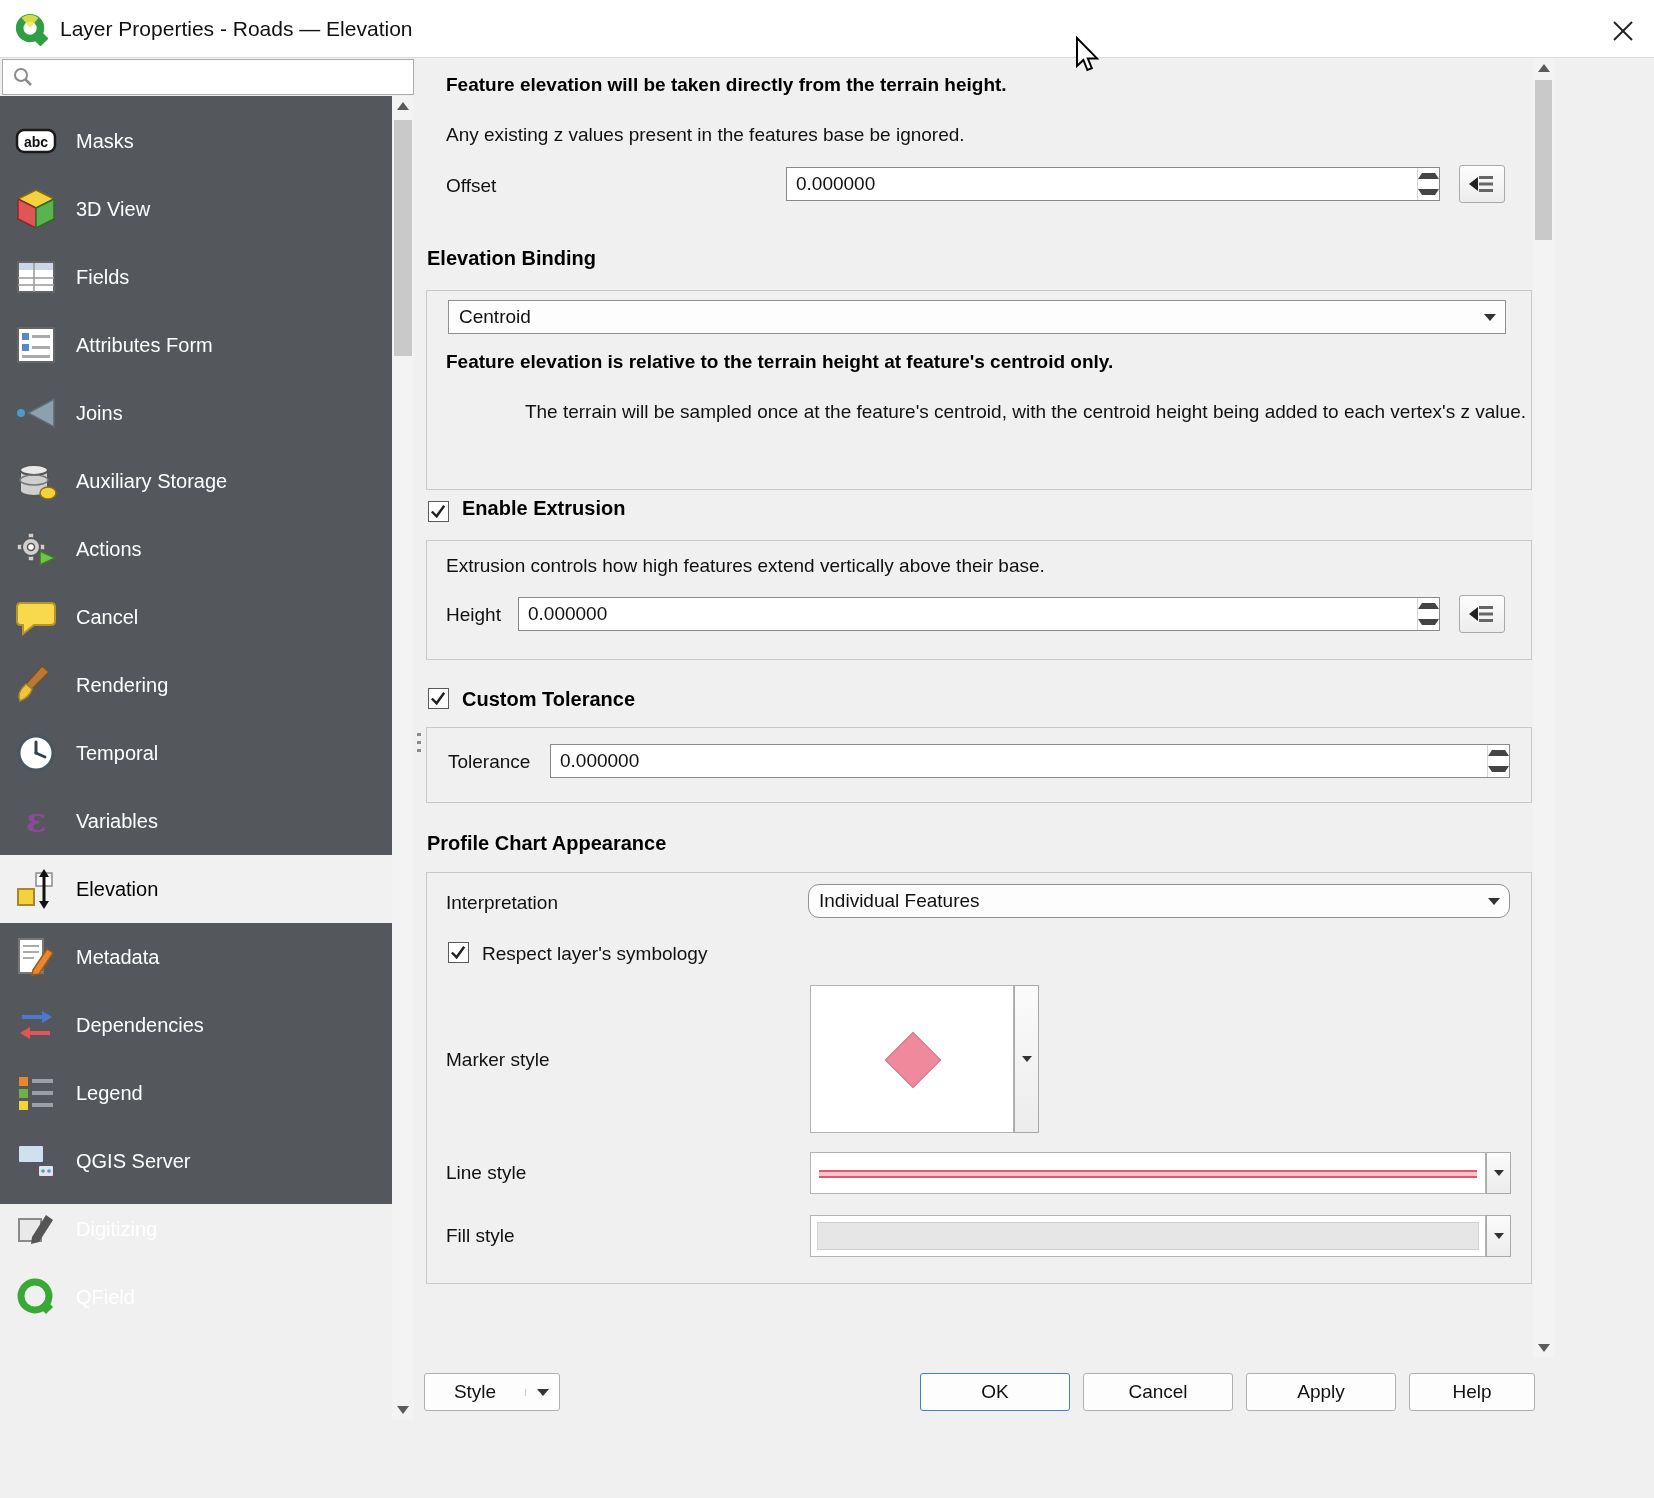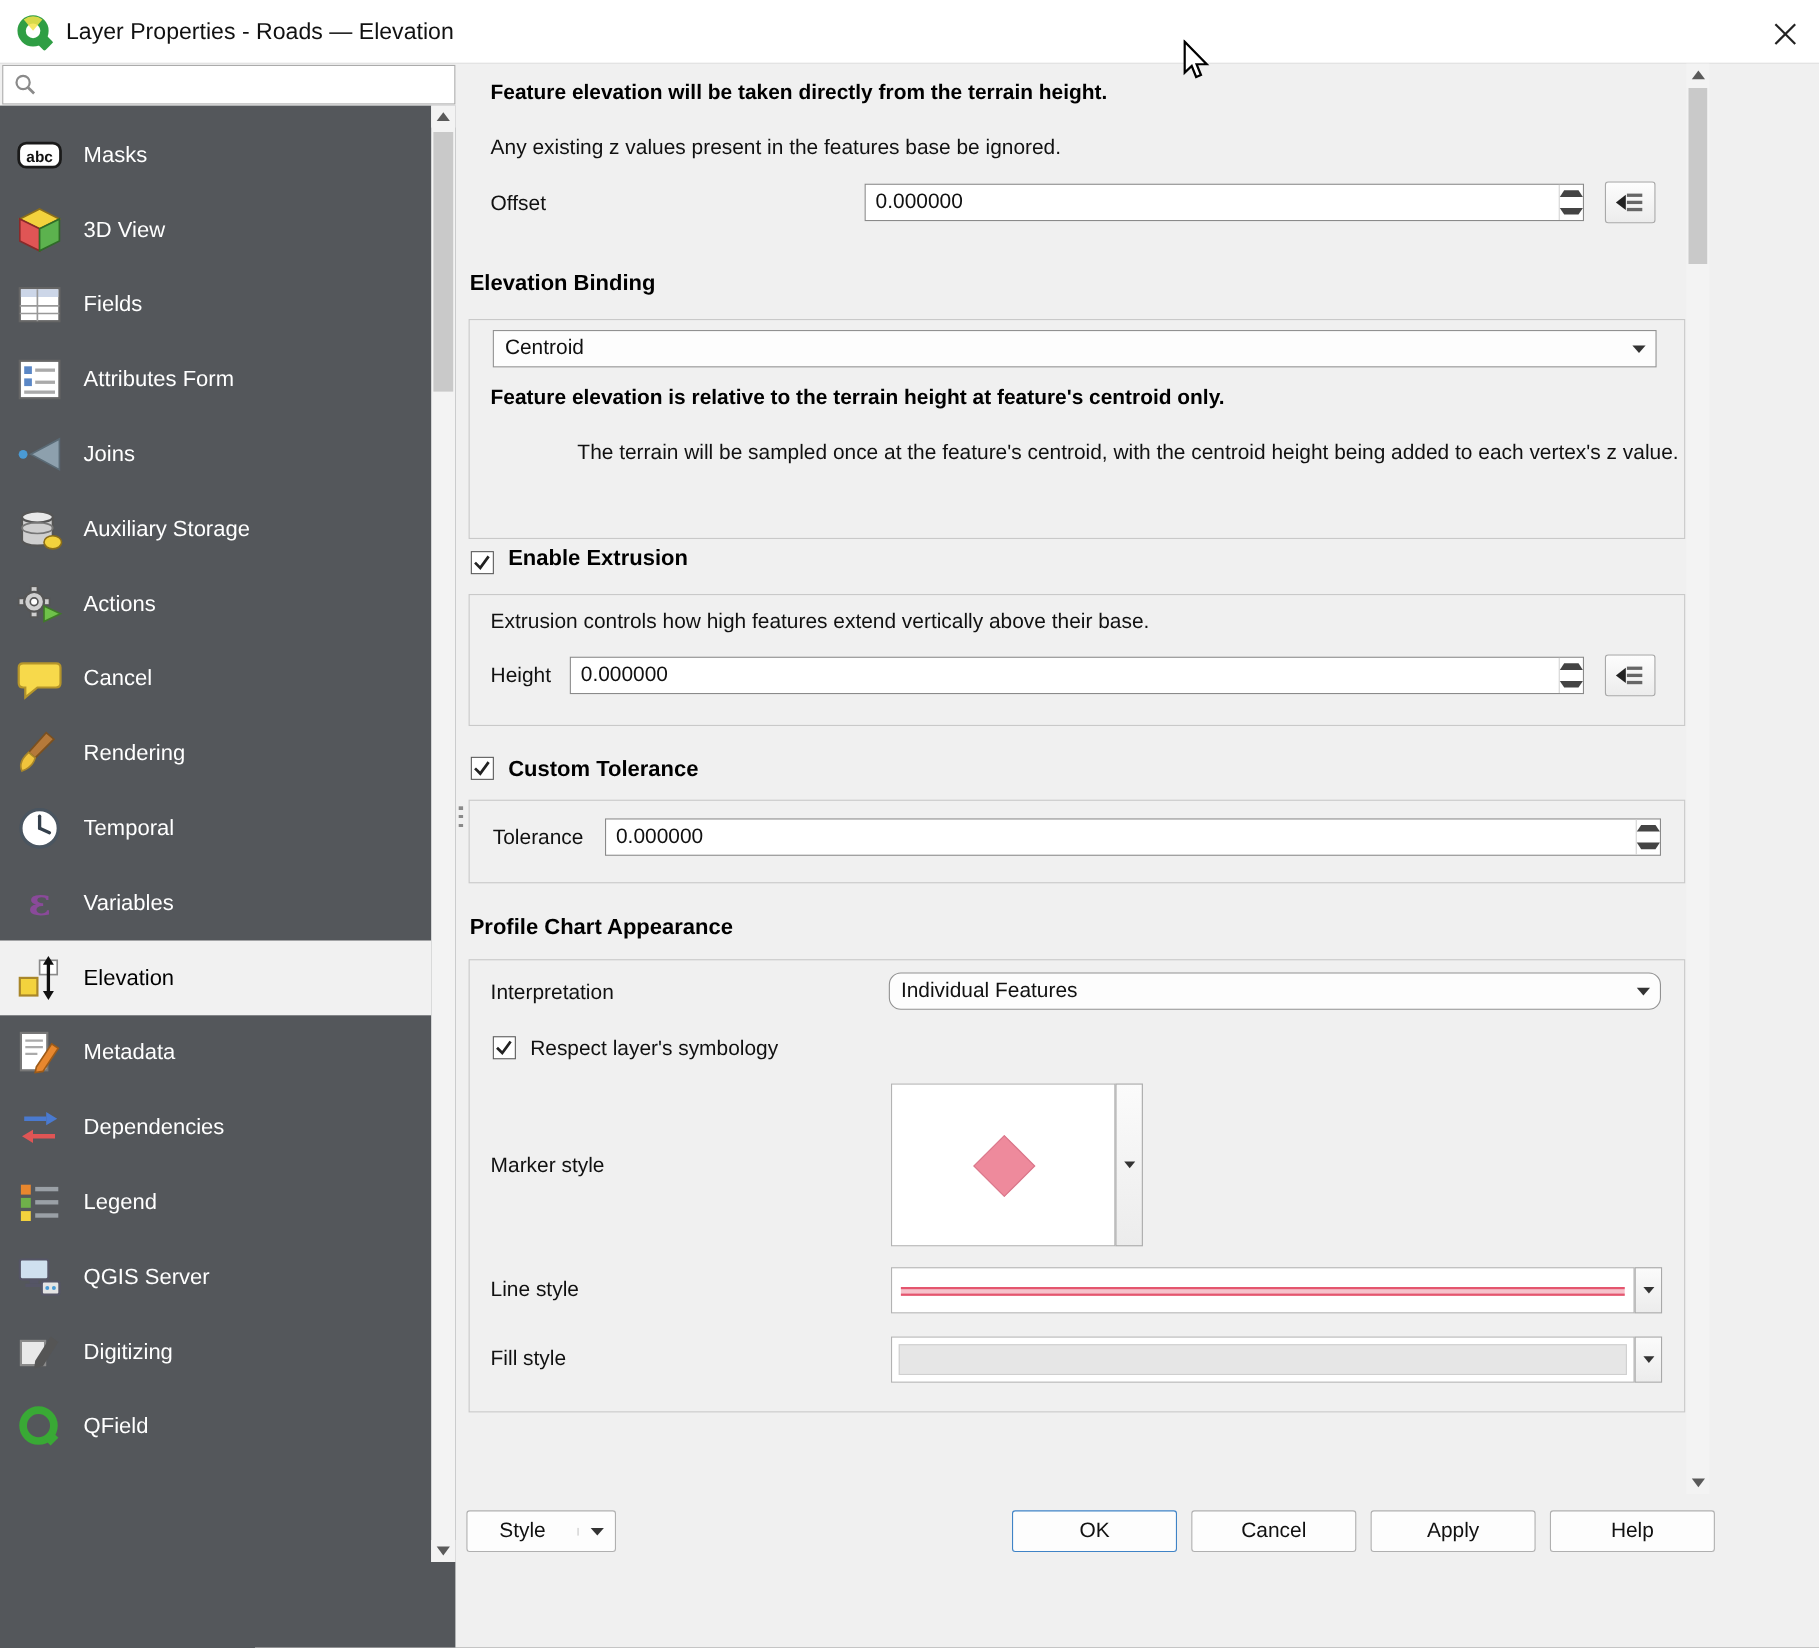--- a/index.html
+++ b/index.html
@@ -12,21 +12,21 @@
   .titlebar .logo { width:34px; height:34px; margin-left:14px; }
   .titlebar .title { margin-left:12px; font-size:21px; color:#111; }
   .close-btn { position:absolute; right:16px; top:16px; width:30px; height:30px; display:flex; align-items:center; justify-content:center; cursor:default; }
 
   
   .search { position:absolute; left:2px; top:59px; width:412px; height:36px; background:#fff; border:1px solid #ababab; }
   .search input { position:absolute; left:40px; top:0; width:365px; height:34px; border:none; outline:none; font-size:19px; background:transparent; }
   .search .mag { position:absolute; left:10px; top:7px; width:20px; height:20px; }
 
   
-  .sidebar { position:absolute; left:0; top:96px; width:414px; height:1402px; background:#54575b; }
+  .sidebar { position:absolute; left:0; top:96px; width:414px; height:1108px; background:#54575b; }
   .side-list { position:absolute; left:0; top:11px; width:392px; }
   .side-item { height:68px; display:flex; align-items:center; gap:16px; padding-left:12px; color:#fff; font-size:20px; cursor:default; }
   .side-item.selected { background:#f1f1f1; color:#000; }
   .side-item .icon { width:48px; height:48px; flex:none; display:flex; align-items:center; justify-content:center; }
   .side-item .icon svg { width:44px; height:44px; }
 
   
   .sb { background:#f3f3f3; }
   .sb .sb-arrow { position:absolute; left:0; width:100%; height:20px; display:flex; align-items:center; justify-content:center; background:#f3f3f3; }
   .sb .thumb { position:absolute; left:2px; right:2px; background:#c9c9c9; }
@@ -469,21 +469,21 @@
 
   <div class="btn split" style="left:424px; top:1373px; width:136px;">
     <span class="main">Style</span>
     <span class="arr">
         <span class="arrow-dn"></span>
       </span>
   </div>
   <div class="btn default" style="left:920px; top:1373px; width:150px;">OK</div>
   <div class="btn" style="left:1083px; top:1373px; width:150px;">Cancel</div>
   <div class="btn" style="left:1246px; top:1373px; width:150px;">Apply</div>
-  <div class="btn" style="left:1409px; top:1373px; width:150px;">Help</div>
+  <div class="btn" style="left:1409px; top:1373px; width:126px;">Help</div>
 
   <div class="abs" style="left:1074px; top:36px;">
     <svg width="28" height="38" viewBox="0 0 13 19">
         <polygon points="1,1 1,15 4.2,12 6.2,17 8.4,16.1 6.4,11.2 11,11.2" fill="#fff" stroke="#000" stroke-width="1"></polygon>
       </svg>
   </div>
 
 </div>
 
 </body></html>

